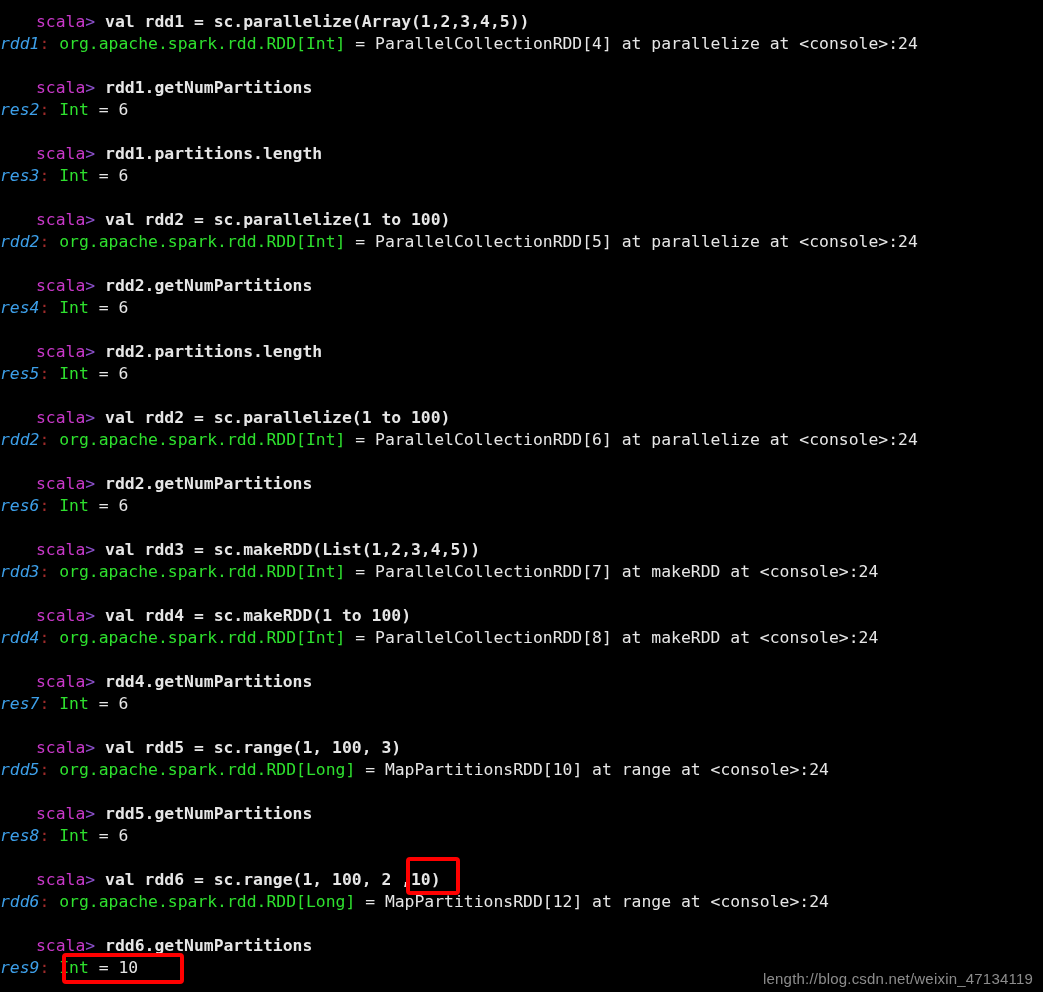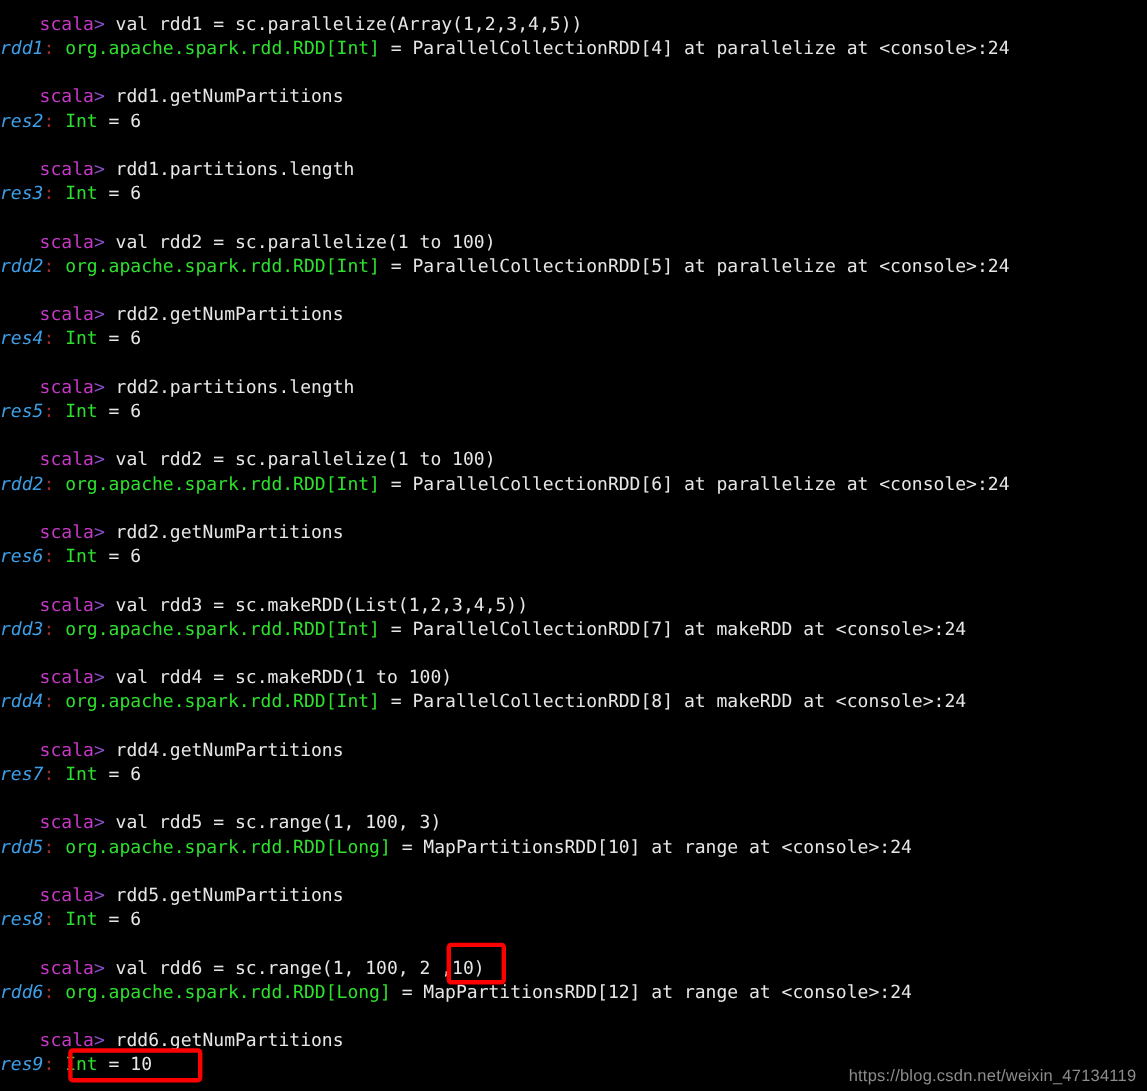--- a/index.html
+++ b/index.html
@@ -36,21 +36,21 @@
   .line {
     height: 22px;
     white-space: pre;
     display: block;
   }
   .line.blank { color: transparent; }
 
   
   .tok-prompt  { color: #c838c8; padding-left: 36px; }   
   .tok-gt      { color: #8a4fc8; }   
-  .tok-cmd     { color: #e6e6e6; }   
+  .tok-cmd     { color: #e6e6e6; font-weight: bold; }   
   .tok-name    { color: #3d9fe8; font-style: italic; }   
   .tok-colon   { color: #9e2b2b; }   
   .tok-type    { color: #2ee02e; text-align: center; }   
   .tok-val     { color: #e6e6e6; }   
 
   
   .hl-box {
     position: absolute;
     border: 4px solid #ff0000;
     border-radius: 4px;
@@ -85,14 +85,14 @@
 <body>
 
 <div id="terminal">
 
   <div class="console-lines" id="console-lines"><span class="line"><span class="tok-prompt">scala</span><span class="tok-gt">&gt;</span><span class="tok-cmd"> val rdd1 = sc.parallelize(Array(1,2,3,4,5))</span></span><span class="line"><span class="tok-name">rdd1</span><span class="tok-colon">: </span><span class="tok-type">org.apache.spark.rdd.RDD[Int]</span><span class="tok-val"> = ParallelCollectionRDD[4] at parallelize at &lt;console&gt;:24</span></span><span class="line blank"> </span><span class="line"><span class="tok-prompt">scala</span><span class="tok-gt">&gt;</span><span class="tok-cmd"> rdd1.getNumPartitions</span></span><span class="line"><span class="tok-name">res2</span><span class="tok-colon">: </span><span class="tok-type">Int</span><span class="tok-val"> = 6</span></span><span class="line blank"> </span><span class="line"><span class="tok-prompt">scala</span><span class="tok-gt">&gt;</span><span class="tok-cmd"> rdd1.partitions.length</span></span><span class="line"><span class="tok-name">res3</span><span class="tok-colon">: </span><span class="tok-type">Int</span><span class="tok-val"> = 6</span></span><span class="line blank"> </span><span class="line"><span class="tok-prompt">scala</span><span class="tok-gt">&gt;</span><span class="tok-cmd"> val rdd2 = sc.parallelize(1 to 100)</span></span><span class="line"><span class="tok-name">rdd2</span><span class="tok-colon">: </span><span class="tok-type">org.apache.spark.rdd.RDD[Int]</span><span class="tok-val"> = ParallelCollectionRDD[5] at parallelize at &lt;console&gt;:24</span></span><span class="line blank"> </span><span class="line"><span class="tok-prompt">scala</span><span class="tok-gt">&gt;</span><span class="tok-cmd"> rdd2.getNumPartitions</span></span><span class="line"><span class="tok-name">res4</span><span class="tok-colon">: </span><span class="tok-type">Int</span><span class="tok-val"> = 6</span></span><span class="line blank"> </span><span class="line"><span class="tok-prompt">scala</span><span class="tok-gt">&gt;</span><span class="tok-cmd"> rdd2.partitions.length</span></span><span class="line"><span class="tok-name">res5</span><span class="tok-colon">: </span><span class="tok-type">Int</span><span class="tok-val"> = 6</span></span><span class="line blank"> </span><span class="line"><span class="tok-prompt">scala</span><span class="tok-gt">&gt;</span><span class="tok-cmd"> val rdd2 = sc.parallelize(1 to 100)</span></span><span class="line"><span class="tok-name">rdd2</span><span class="tok-colon">: </span><span class="tok-type">org.apache.spark.rdd.RDD[Int]</span><span class="tok-val"> = ParallelCollectionRDD[6] at parallelize at &lt;console&gt;:24</span></span><span class="line blank"> </span><span class="line"><span class="tok-prompt">scala</span><span class="tok-gt">&gt;</span><span class="tok-cmd"> rdd2.getNumPartitions</span></span><span class="line"><span class="tok-name">res6</span><span class="tok-colon">: </span><span class="tok-type">Int</span><span class="tok-val"> = 6</span></span><span class="line blank"> </span><span class="line"><span class="tok-prompt">scala</span><span class="tok-gt">&gt;</span><span class="tok-cmd"> val rdd3 = sc.makeRDD(List(1,2,3,4,5))</span></span><span class="line"><span class="tok-name">rdd3</span><span class="tok-colon">: </span><span class="tok-type">org.apache.spark.rdd.RDD[Int]</span><span class="tok-val"> = ParallelCollectionRDD[7] at makeRDD at &lt;console&gt;:24</span></span><span class="line blank"> </span><span class="line"><span class="tok-prompt">scala</span><span class="tok-gt">&gt;</span><span class="tok-cmd"> val rdd4 = sc.makeRDD(1 to 100)</span></span><span class="line"><span class="tok-name">rdd4</span><span class="tok-colon">: </span><span class="tok-type">org.apache.spark.rdd.RDD[Int]</span><span class="tok-val"> = ParallelCollectionRDD[8] at makeRDD at &lt;console&gt;:24</span></span><span class="line blank"> </span><span class="line"><span class="tok-prompt">scala</span><span class="tok-gt">&gt;</span><span class="tok-cmd"> rdd4.getNumPartitions</span></span><span class="line"><span class="tok-name">res7</span><span class="tok-colon">: </span><span class="tok-type">Int</span><span class="tok-val"> = 6</span></span><span class="line blank"> </span><span class="line"><span class="tok-prompt">scala</span><span class="tok-gt">&gt;</span><span class="tok-cmd"> val rdd5 = sc.range(1, 100, 3)</span></span><span class="line"><span class="tok-name">rdd5</span><span class="tok-colon">: </span><span class="tok-type">org.apache.spark.rdd.RDD[Long]</span><span class="tok-val"> = MapPartitionsRDD[10] at range at &lt;console&gt;:24</span></span><span class="line blank"> </span><span class="line"><span class="tok-prompt">scala</span><span class="tok-gt">&gt;</span><span class="tok-cmd"> rdd5.getNumPartitions</span></span><span class="line"><span class="tok-name">res8</span><span class="tok-colon">: </span><span class="tok-type">Int</span><span class="tok-val"> = 6</span></span><span class="line blank"> </span><span class="line"><span class="tok-prompt">scala</span><span class="tok-gt">&gt;</span><span class="tok-cmd"> val rdd6 = sc.range(1, 100, 2 ,10)</span></span><span class="line"><span class="tok-name">rdd6</span><span class="tok-colon">: </span><span class="tok-type">org.apache.spark.rdd.RDD[Long]</span><span class="tok-val"> = MapPartitionsRDD[12] at range at &lt;console&gt;:24</span></span><span class="line blank"> </span><span class="line"><span class="tok-prompt">scala</span><span class="tok-gt">&gt;</span><span class="tok-cmd"> rdd6.getNumPartitions</span></span><span class="line"><span class="tok-name">res9</span><span class="tok-colon">: </span><span class="tok-type">Int</span><span class="tok-val"> = 10</span></span></div>
 
   <div class="hl-box" id="hl-box-partitions-arg"></div>
 
   <div class="hl-box" id="hl-box-result"></div>
 
-  <div class="watermark">https://blog.csdn.net/weixin_47134119</div>
+  <div class="watermark">length://blog.csdn.net/weixin_47134119</div>
 </div>
 
 </body></html>

